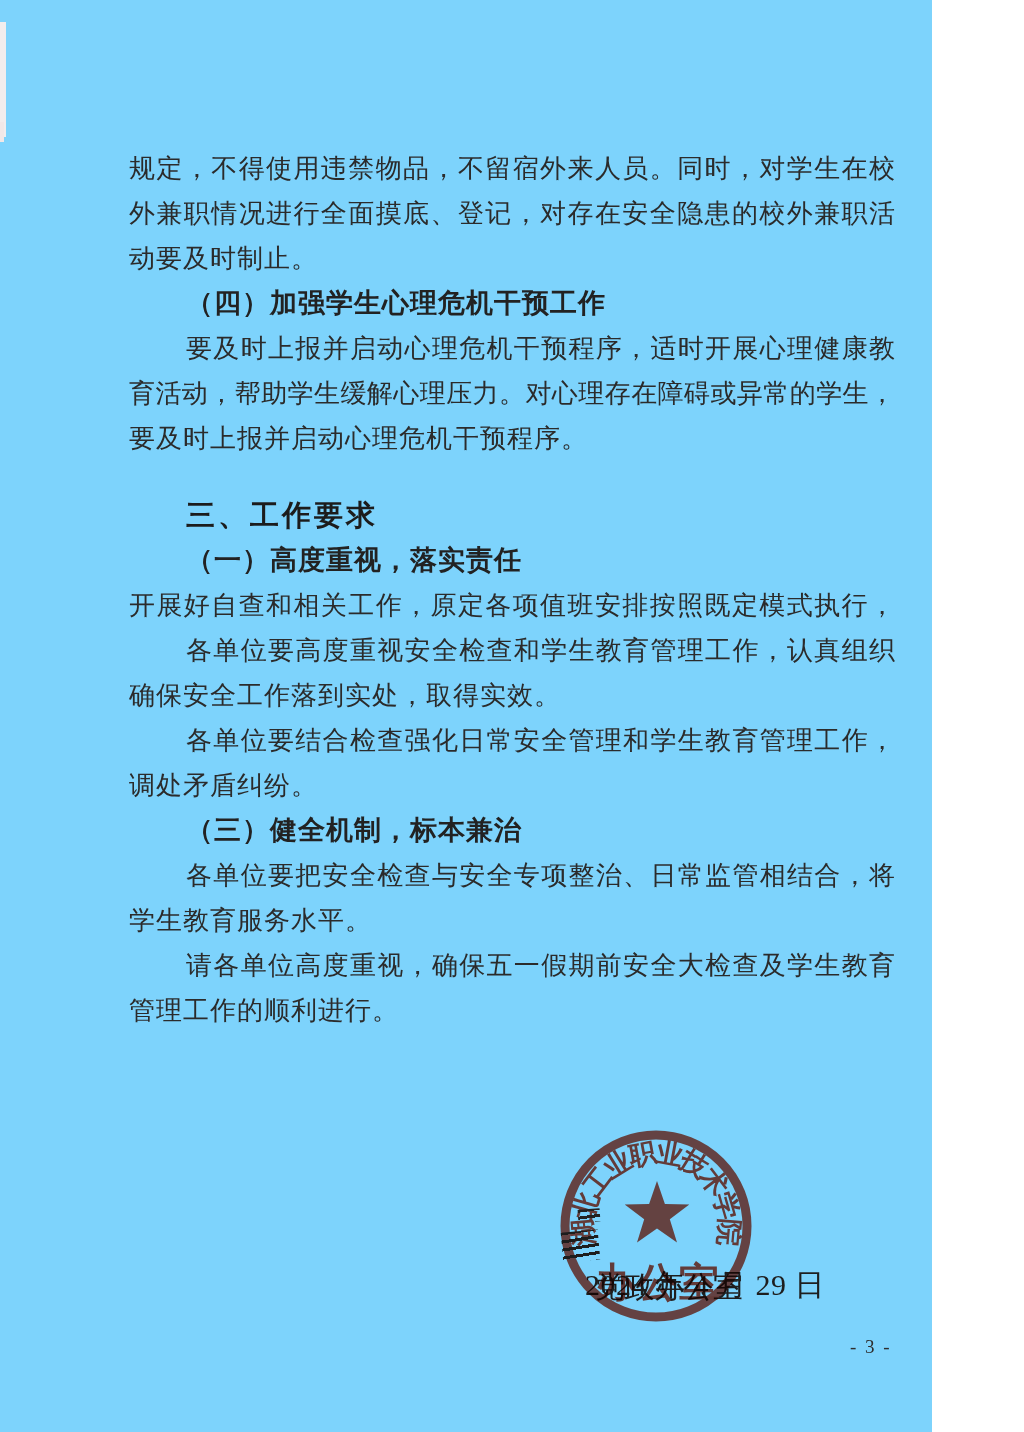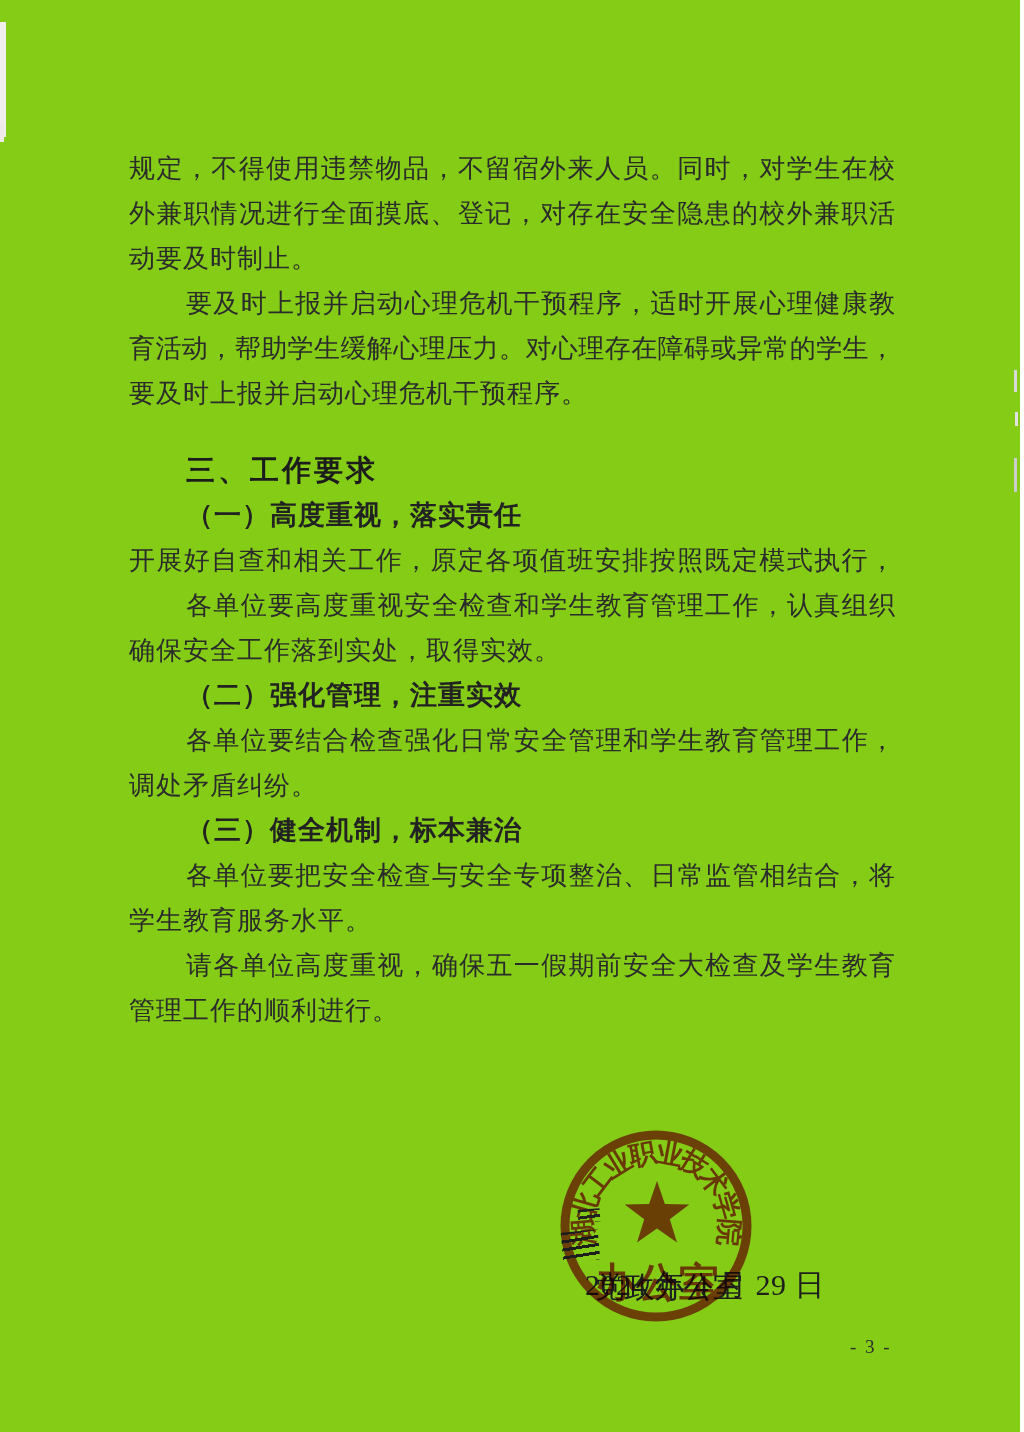--- a/index.html
+++ b/index.html
@@ -1,19 +1,19 @@
 <!DOCTYPE html>
 <html><head>
 <meta charset="utf-8">
 <style>
   html,body { margin:0; padding:0; background:#ffffff; }
   .page {
     position:relative;
-    width:1020px; height:1432px;
-    background:#84cc16;
+    width:932px; height:1432px;
+    background:#7dd3fc;
     overflow:hidden;
     font-family:"Liberation Serif","DejaVu Serif",serif;
     text-decoration:underline;
   }
 
   
   .text-block {
     position:absolute;
     left:129px; top:146px;
     width:766px;
@@ -107,29 +107,29 @@
   <div class="artifact art-r1"></div>
   <div class="artifact art-r2"></div>
   <div class="artifact art-r3"></div>
   <div class="artifact art-l1"></div>
   <div class="artifact art-l2"></div>
 
   <div class="text-block" id="text-block">
       <div class="line justify">规定，不得使用违禁物品，不留宿外来人员。同时，对学生在校</div>
       <div class="line justify">外兼职情况进行全面摸底、登记，对存在安全隐患的校外兼职活</div>
       <div class="line">动要及时制止。</div>
+      <div class="line heading-kai indent">（四）加强学生心理危机干预工作</div>
       <div class="line indent justify">要及时上报并启动心理危机干预程序，适时开展心理健康教</div>
       <div class="line justify">育活动，帮助学生缓解心理压力。对心理存在障碍或异常的学生，</div>
       <div class="line">要及时上报并启动心理危机干预程序。</div>
       <div class="line heading-hei indent">三、工作要求</div>
       <div class="line heading-kai indent">（一）高度重视，落实责任</div>
       <div class="line justify">开展好自查和相关工作，原定各项值班安排按照既定模式执行，</div>
       <div class="line indent justify">各单位要高度重视安全检查和学生教育管理工作，认真组织</div>
       <div class="line">确保安全工作落到实处，取得实效。</div>
-      <div class="line heading-kai indent">（二）强化管理，注重实效</div>
       <div class="line indent justify">各单位要结合检查强化日常安全管理和学生教育管理工作，</div>
       <div class="line">调处矛盾纠纷。</div>
       <div class="line heading-kai indent">（三）健全机制，标本兼治</div>
       <div class="line indent justify">各单位要把安全检查与安全专项整治、日常监管相结合，将</div>
       <div class="line">学生教育服务水平。</div>
       <div class="line indent justify">请各单位高度重视，确保五一假期前安全大检查及学生教育</div>
       <div class="line">管理工作的顺利进行。</div>
     </div>
 
   <div class="office-line">党政办公室</div>

